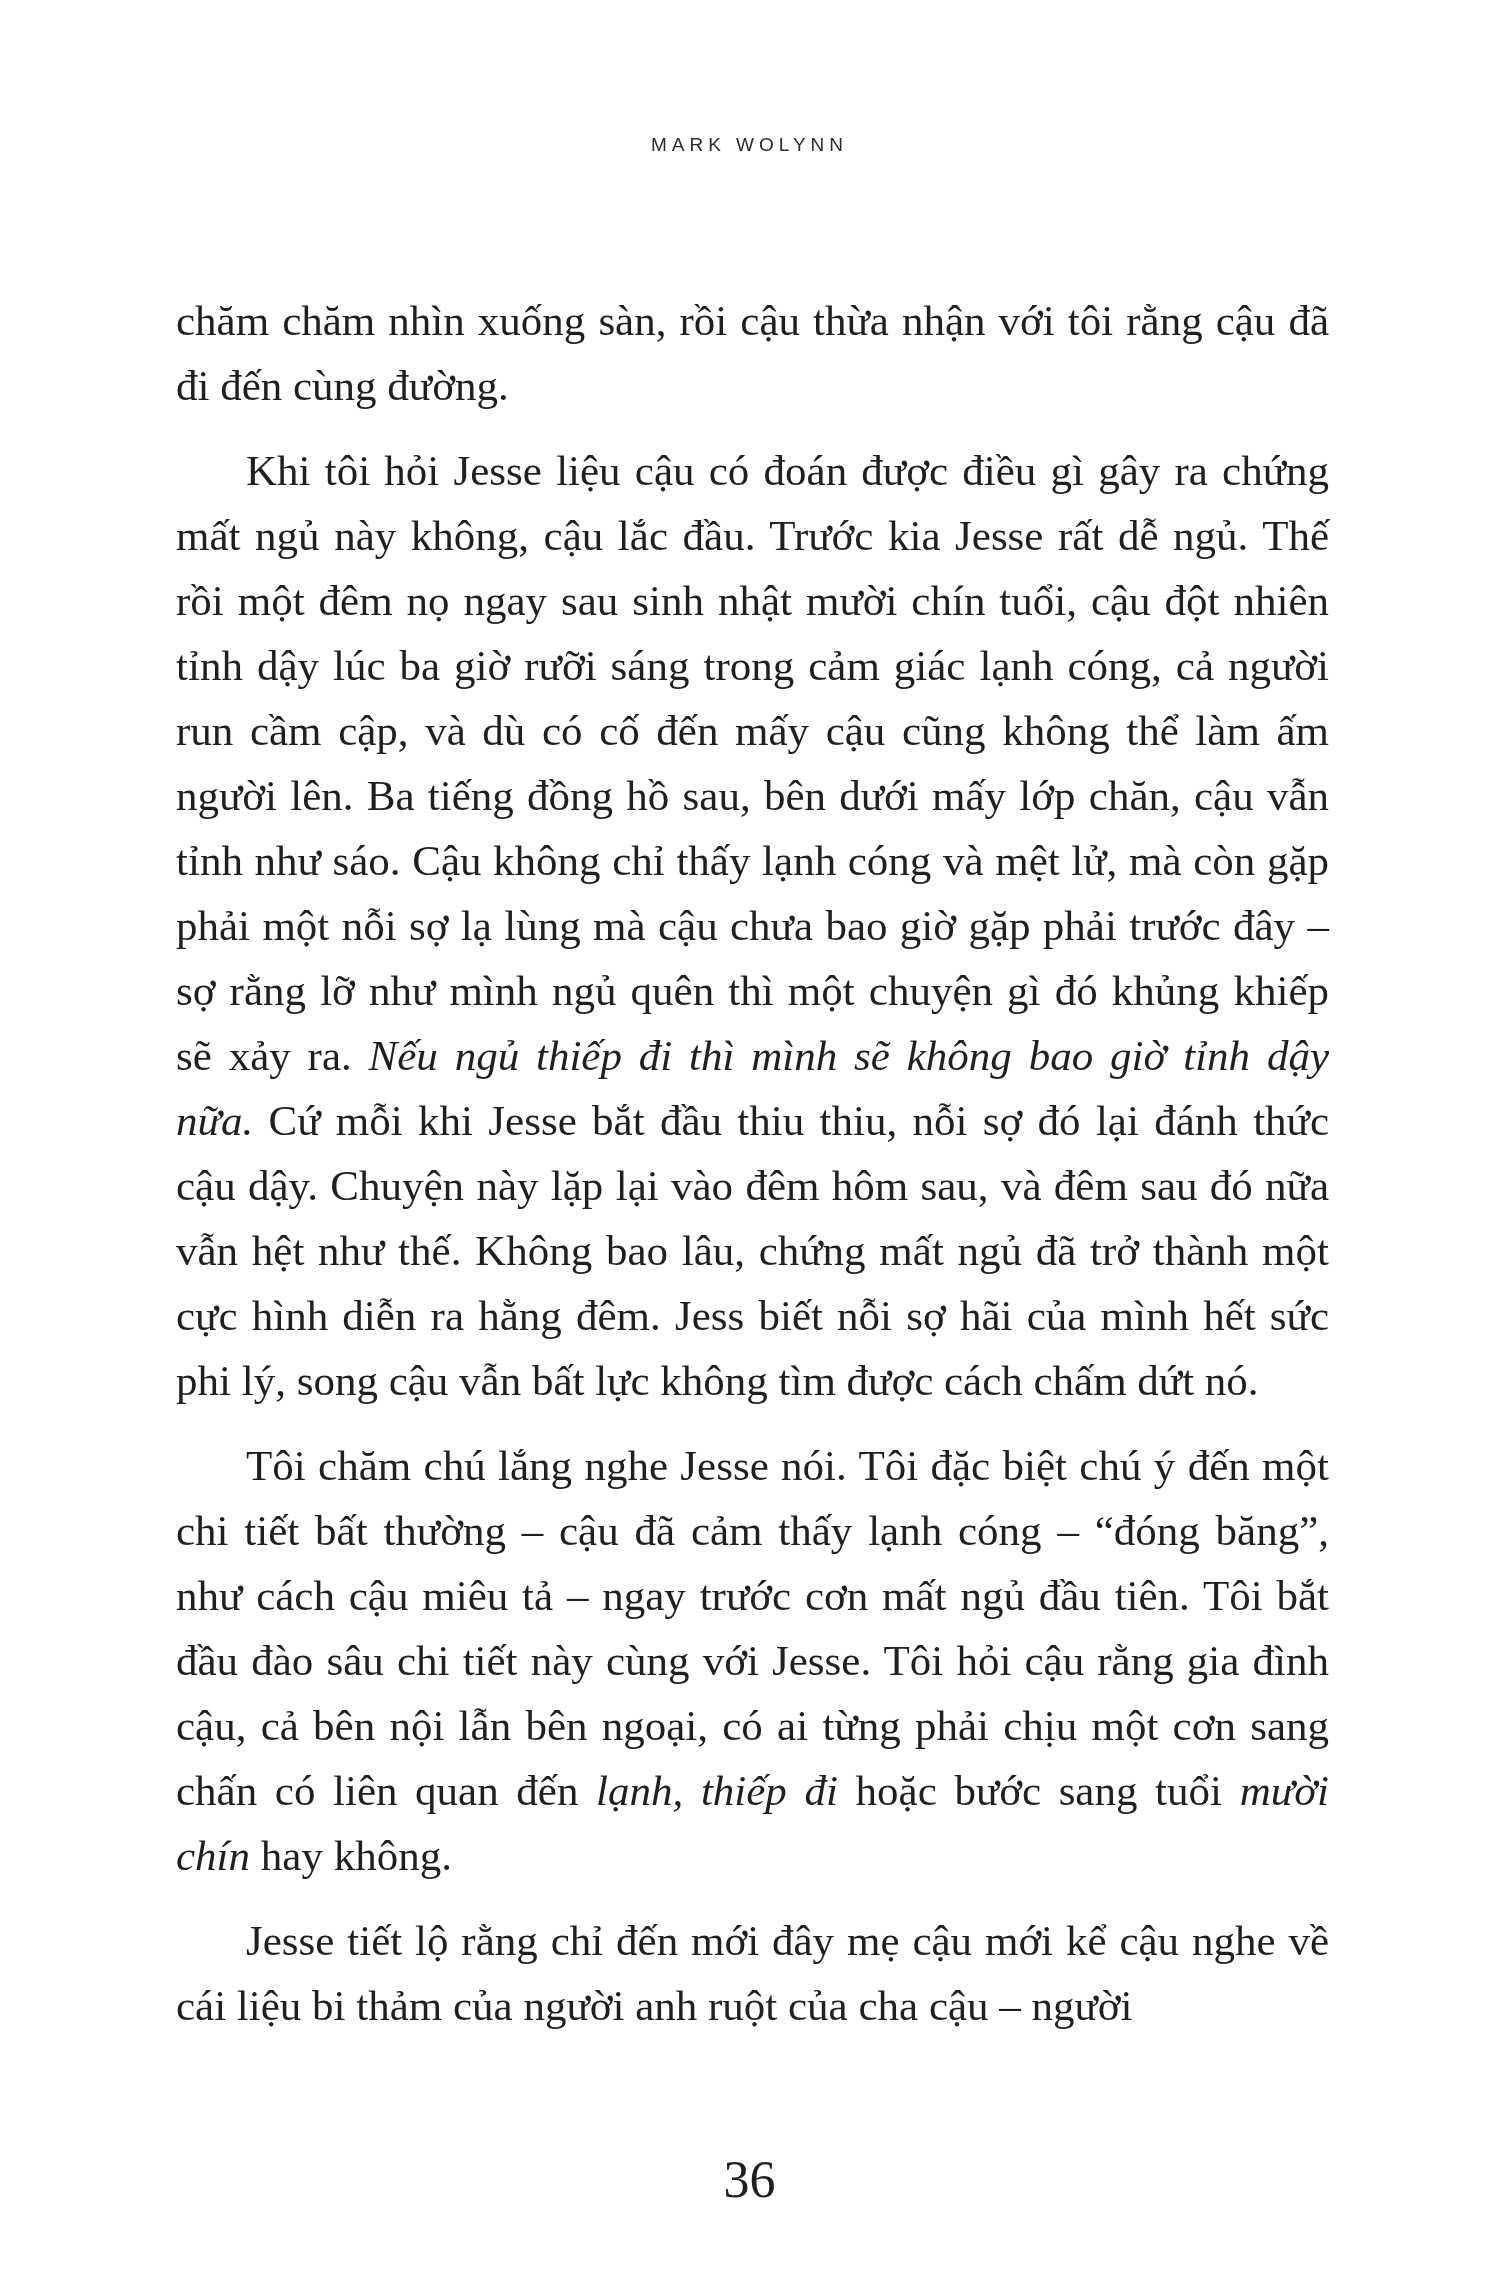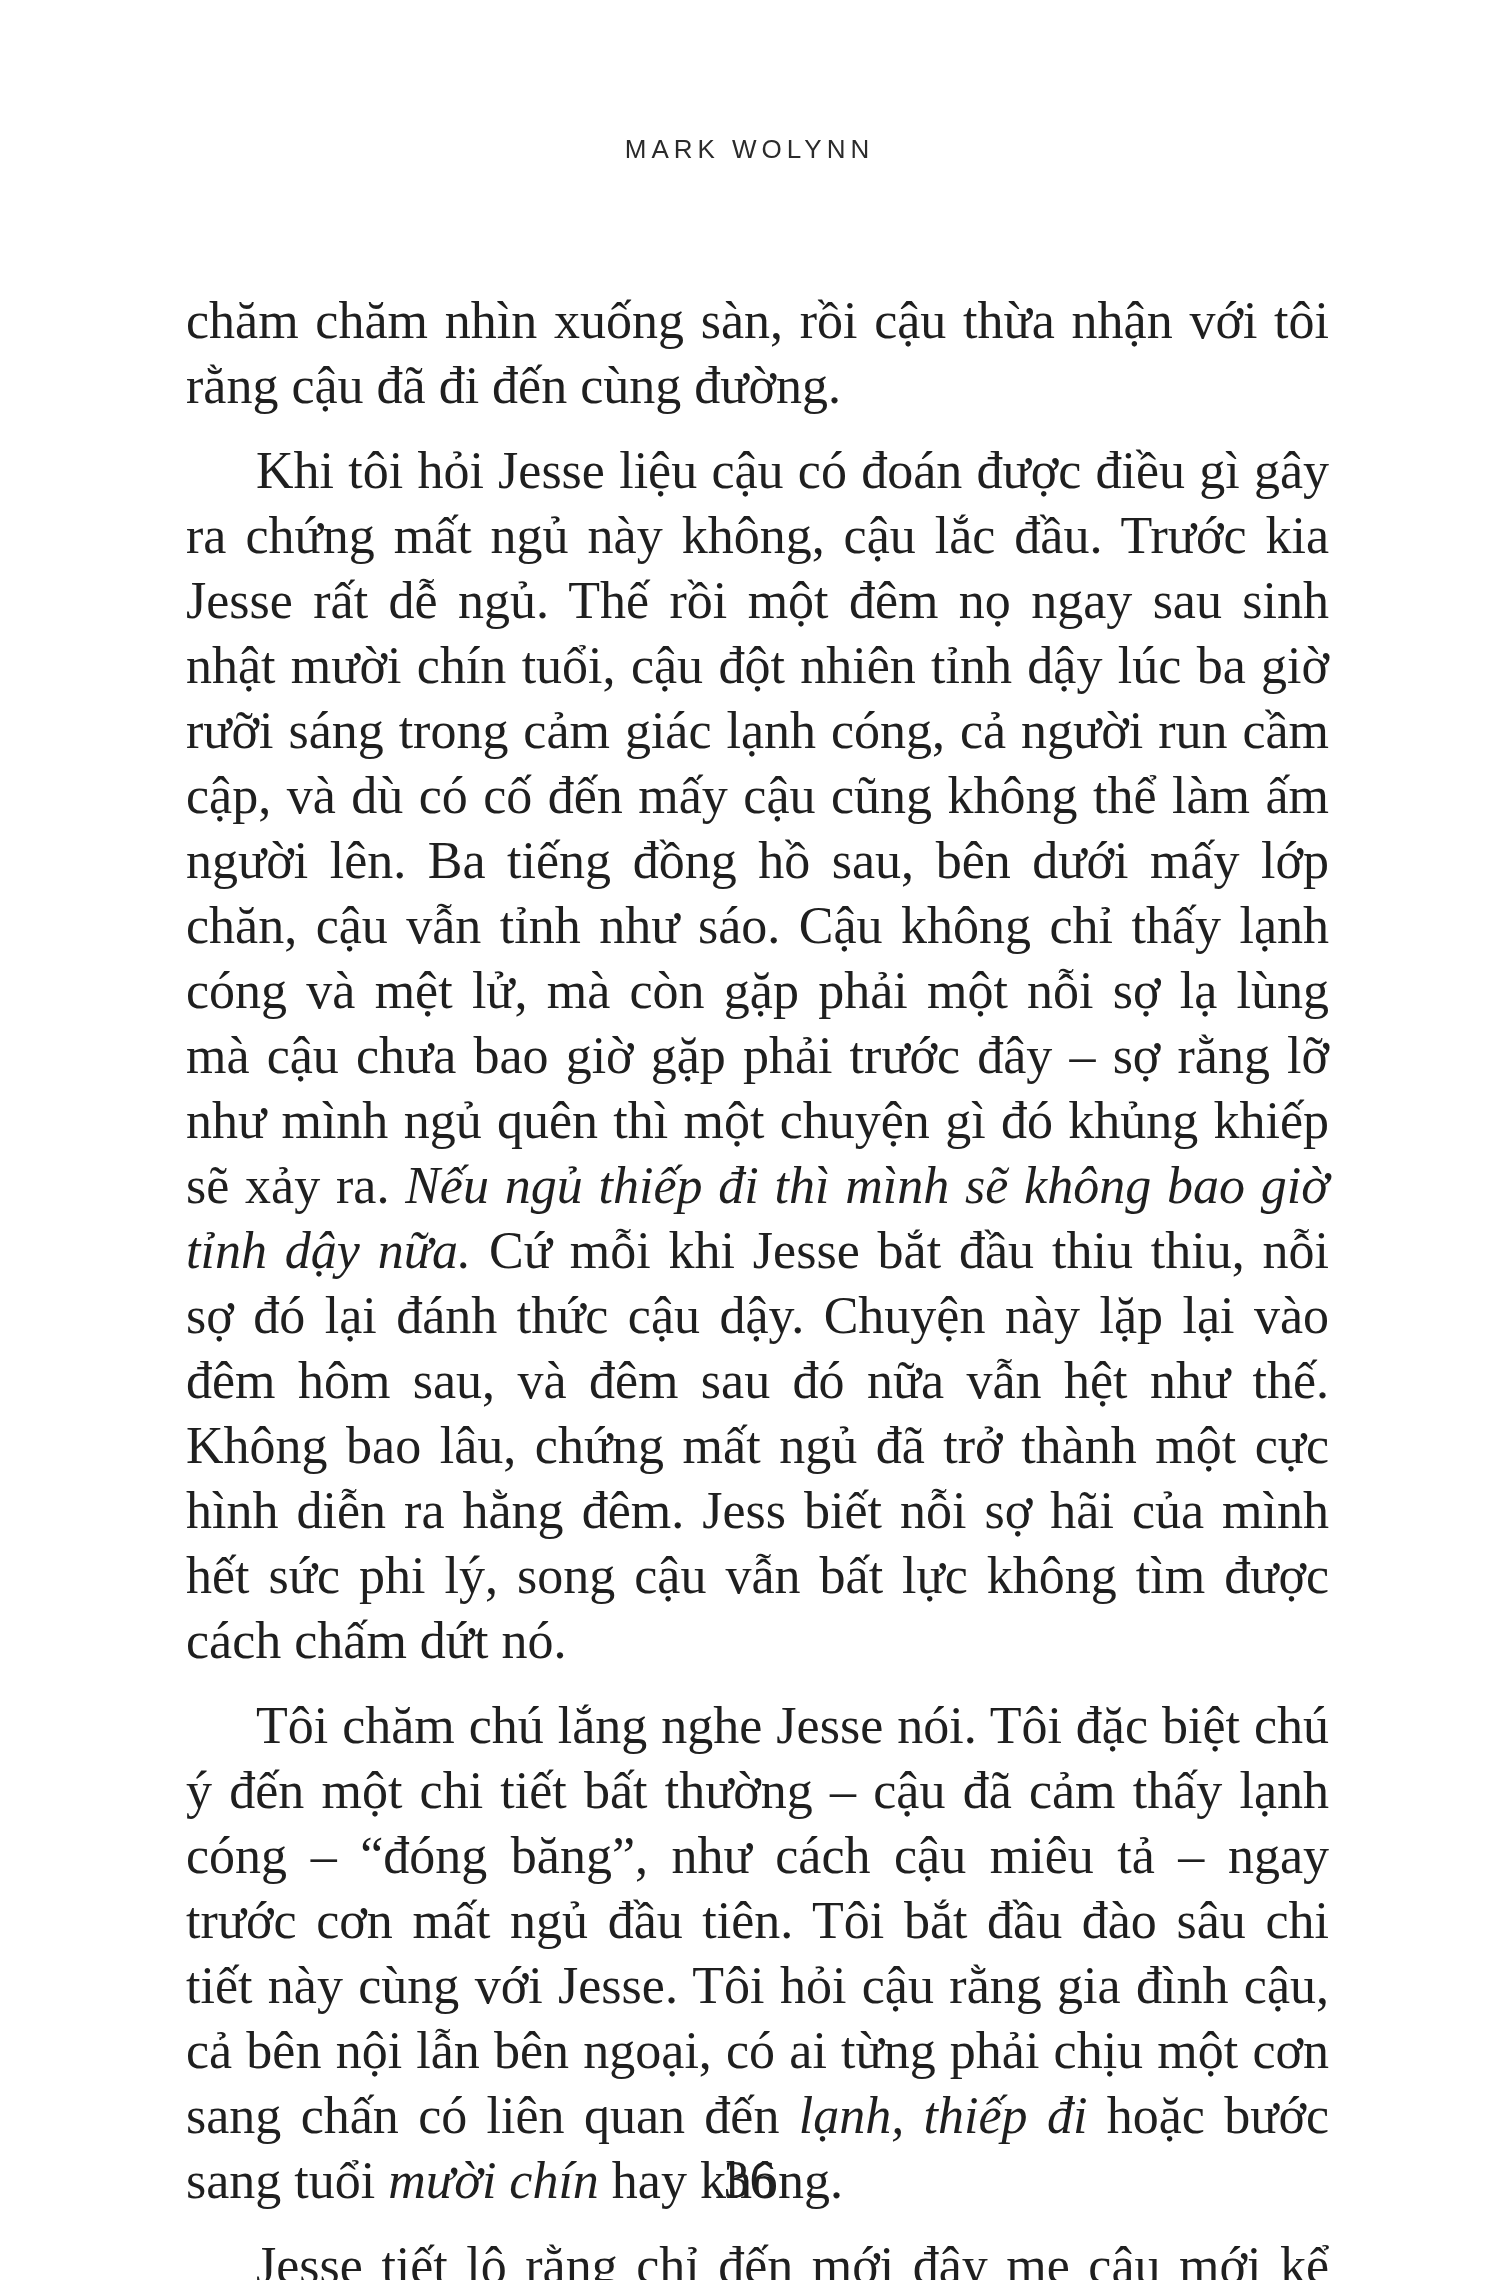--- a/index.html
+++ b/index.html
@@ -20,34 +20,34 @@
     inset: 0;
     background: #ffffff;
   }
   .running-head {
     position: absolute;
     top: 134px;
     left: 0;
     right: 0;
     text-align: center;
     font-family: "Liberation Sans", sans-serif;
-    font-size: 26px;
+    font-size: 19px;
     letter-spacing: 5px;
     color: #2b2b2b;
     font-weight: normal;
   }
   .body-text {
     position: absolute;
     top: 288px;
     left: 176px;
     width: 1153px;
   }
   .para {
-    margin: 0 0 20px 10px;
-    font-size: 52px;
+    margin: 0 0 20px 0;
+    font-size: 43px;
     line-height: 65px;
     text-align: justify;
     color: #1f1f1f;
   }
   .para.indent {
     text-indent: 70px;
   }
   .seg.italic {
     font-style: italic;
   }

